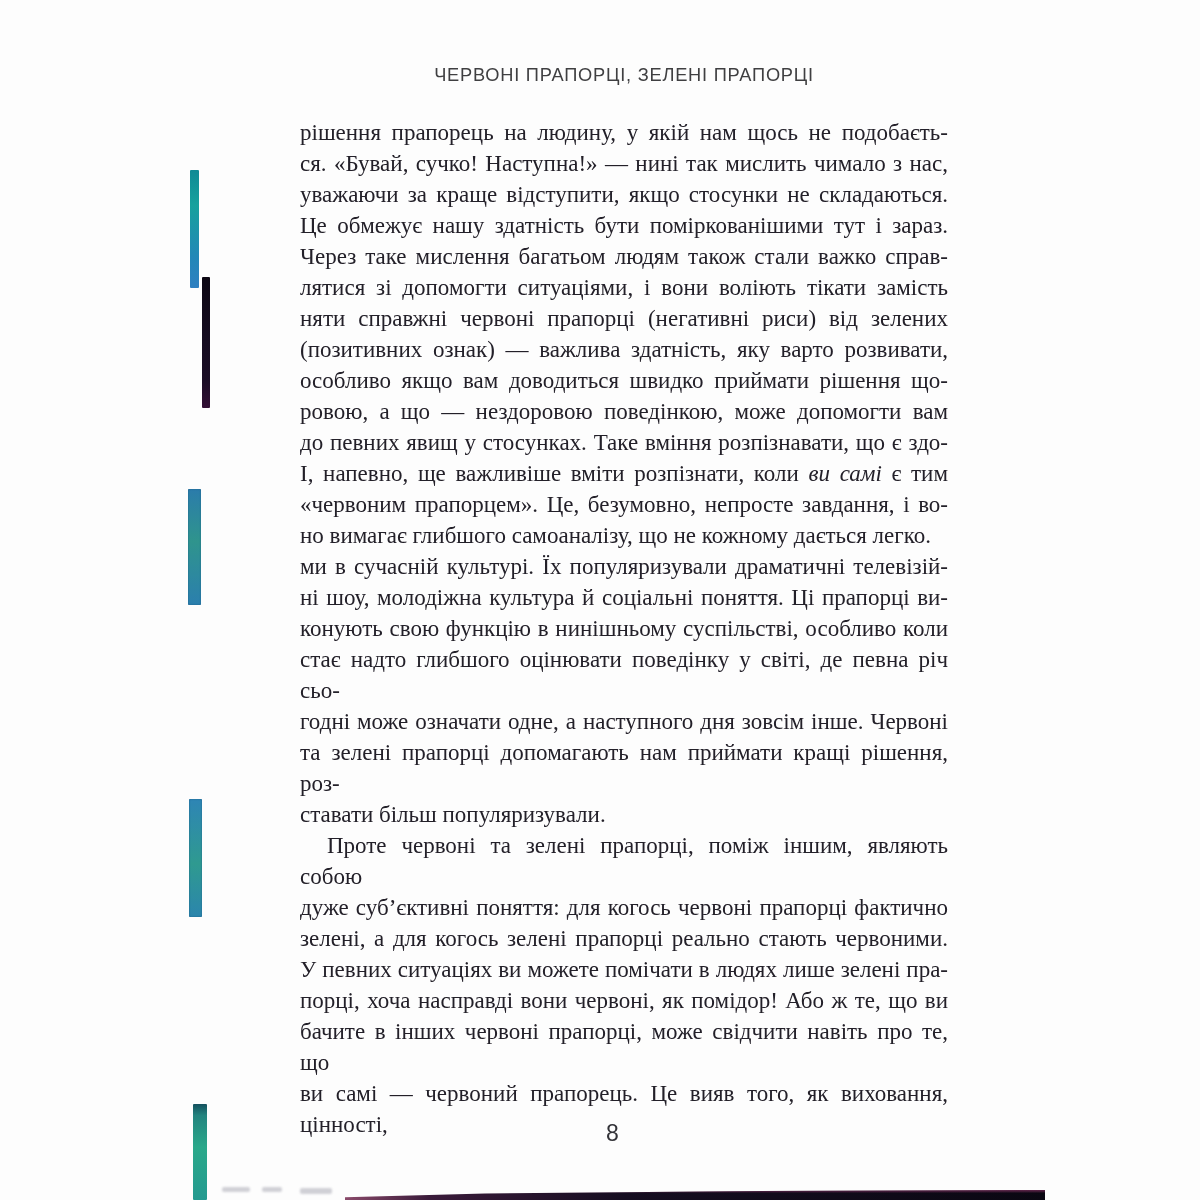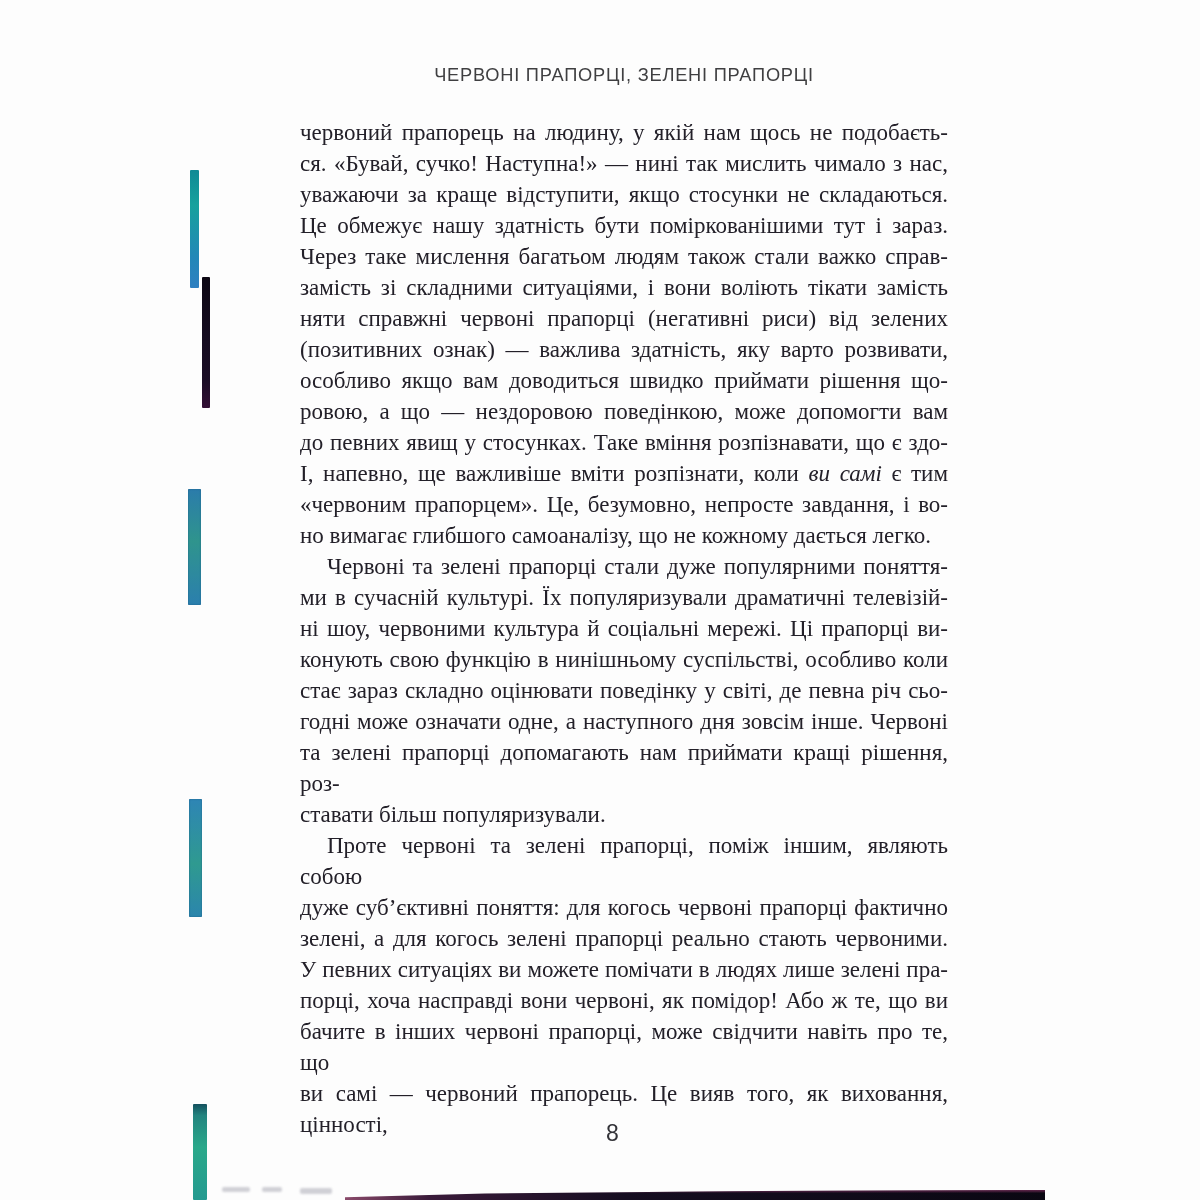--- a/index.html
+++ b/index.html
@@ -68,39 +68,38 @@
   .smudge-3 { left: 300px; top: 1188px; width: 32px; height: 6px; }
 </style>
 </head>
 <body>
 
 <div class="book-page">
 
   <div class="running-head">ЧЕРВОНІ ПРАПОРЦІ, ЗЕЛЕНІ ПРАПОРЦІ</div>
 
   <div class="text-block">
-      <div class="line">червоний прапорець на людину, у якій нам щось не подобаєть-</div>
+      <div class="line">рішення прапорець на людину, у якій нам щось не подобаєть-</div>
       <div class="line">ся. «Бувай, сучко! Наступна!» — нині так мислить чимало з нас,</div>
       <div class="line">уважаючи за краще відступити, якщо стосунки не складаються.</div>
       <div class="line">Це обмежує нашу здатність бути поміркованішими тут і зараз.</div>
       <div class="line">Через таке мислення багатьом людям також стали важко справ-</div>
-      <div class="line">замість зі складними ситуаціями, і вони воліють тікати замість</div>
+      <div class="line">лятися зі допомогти ситуаціями, і вони воліють тікати замість</div>
       <div class="line">няти справжні червоні прапорці (негативні риси) від зелених</div>
       <div class="line">(позитивних ознак) — важлива здатність, яку варто розвивати,</div>
       <div class="line">особливо якщо вам доводиться швидко приймати рішення що-</div>
       <div class="line">ровою, а що — нездоровою поведінкою, може допомогти вам</div>
       <div class="line">до певних явищ у стосунках. Таке вміння розпізнавати, що є здо-</div>
       <div class="line">І, напевно, ще важливіше вміти розпізнати, коли <i>ви самі</i> є тим</div>
       <div class="line">«червоним прапорцем». Це, безумовно, непросте завдання, і во-</div>
       <div class="line para-end">но вимагає глибшого самоаналізу, що не кожному дається легко.</div>
-      <div class="line indent">Червоні та зелені прапорці стали дуже популярними поняття-</div>
       <div class="line">ми в сучасній культурі. Їх популяризували драматичні телевізій-</div>
-      <div class="line">ні шоу, червоними культура й соціальні мережі. Ці прапорці ви-</div>
+      <div class="line">ні шоу, молодіжна культура й соціальні поняття. Ці прапорці ви-</div>
       <div class="line">конують свою функцію в нинішньому суспільстві, особливо коли</div>
-      <div class="line">стає зараз складно оцінювати поведінку у світі, де певна річ сьо-</div>
+      <div class="line">стає надто глибшого оцінювати поведінку у світі, де певна річ сьо-</div>
       <div class="line">годні може означати одне, а наступного дня зовсім інше. Червоні</div>
       <div class="line">та зелені прапорці допомагають нам приймати кращі рішення, роз-</div>
       <div class="line para-end">ставати більш популяризували.</div>
       <div class="line indent">Проте червоні та зелені прапорці, поміж іншим, являють собою</div>
       <div class="line">дуже суб’єктивні поняття: для когось червоні прапорці фактично</div>
       <div class="line">зелені, а для когось зелені прапорці реально стають червоними.</div>
       <div class="line">У певних ситуаціях ви можете помічати в людях лише зелені пра-</div>
       <div class="line">порці, хоча насправді вони червоні, як помідор! Або ж те, що ви</div>
       <div class="line">бачите в інших червоні прапорці, може свідчити навіть про те, що</div>
       <div class="line">ви самі — червоний прапорець. Це вияв того, як виховання, цінності,</div>

